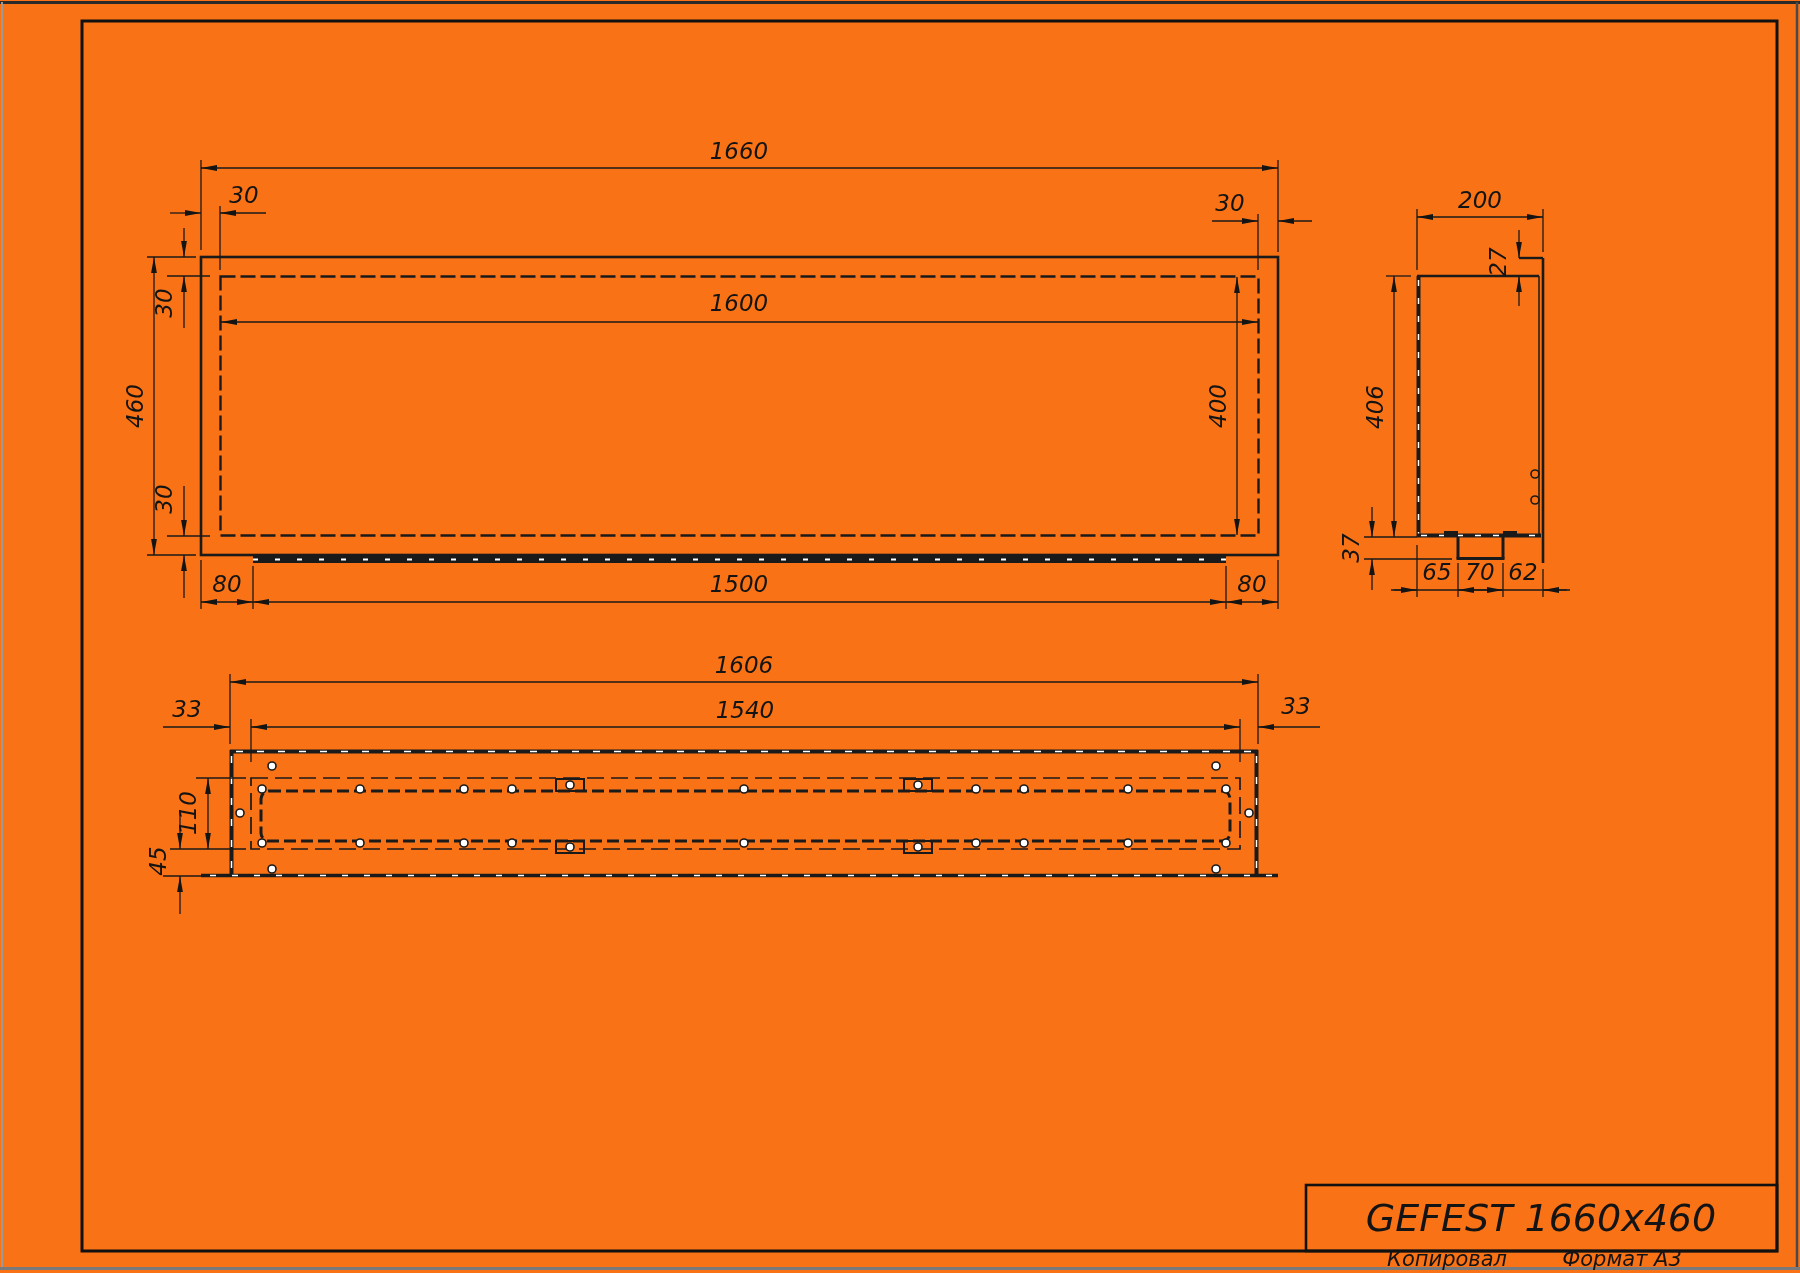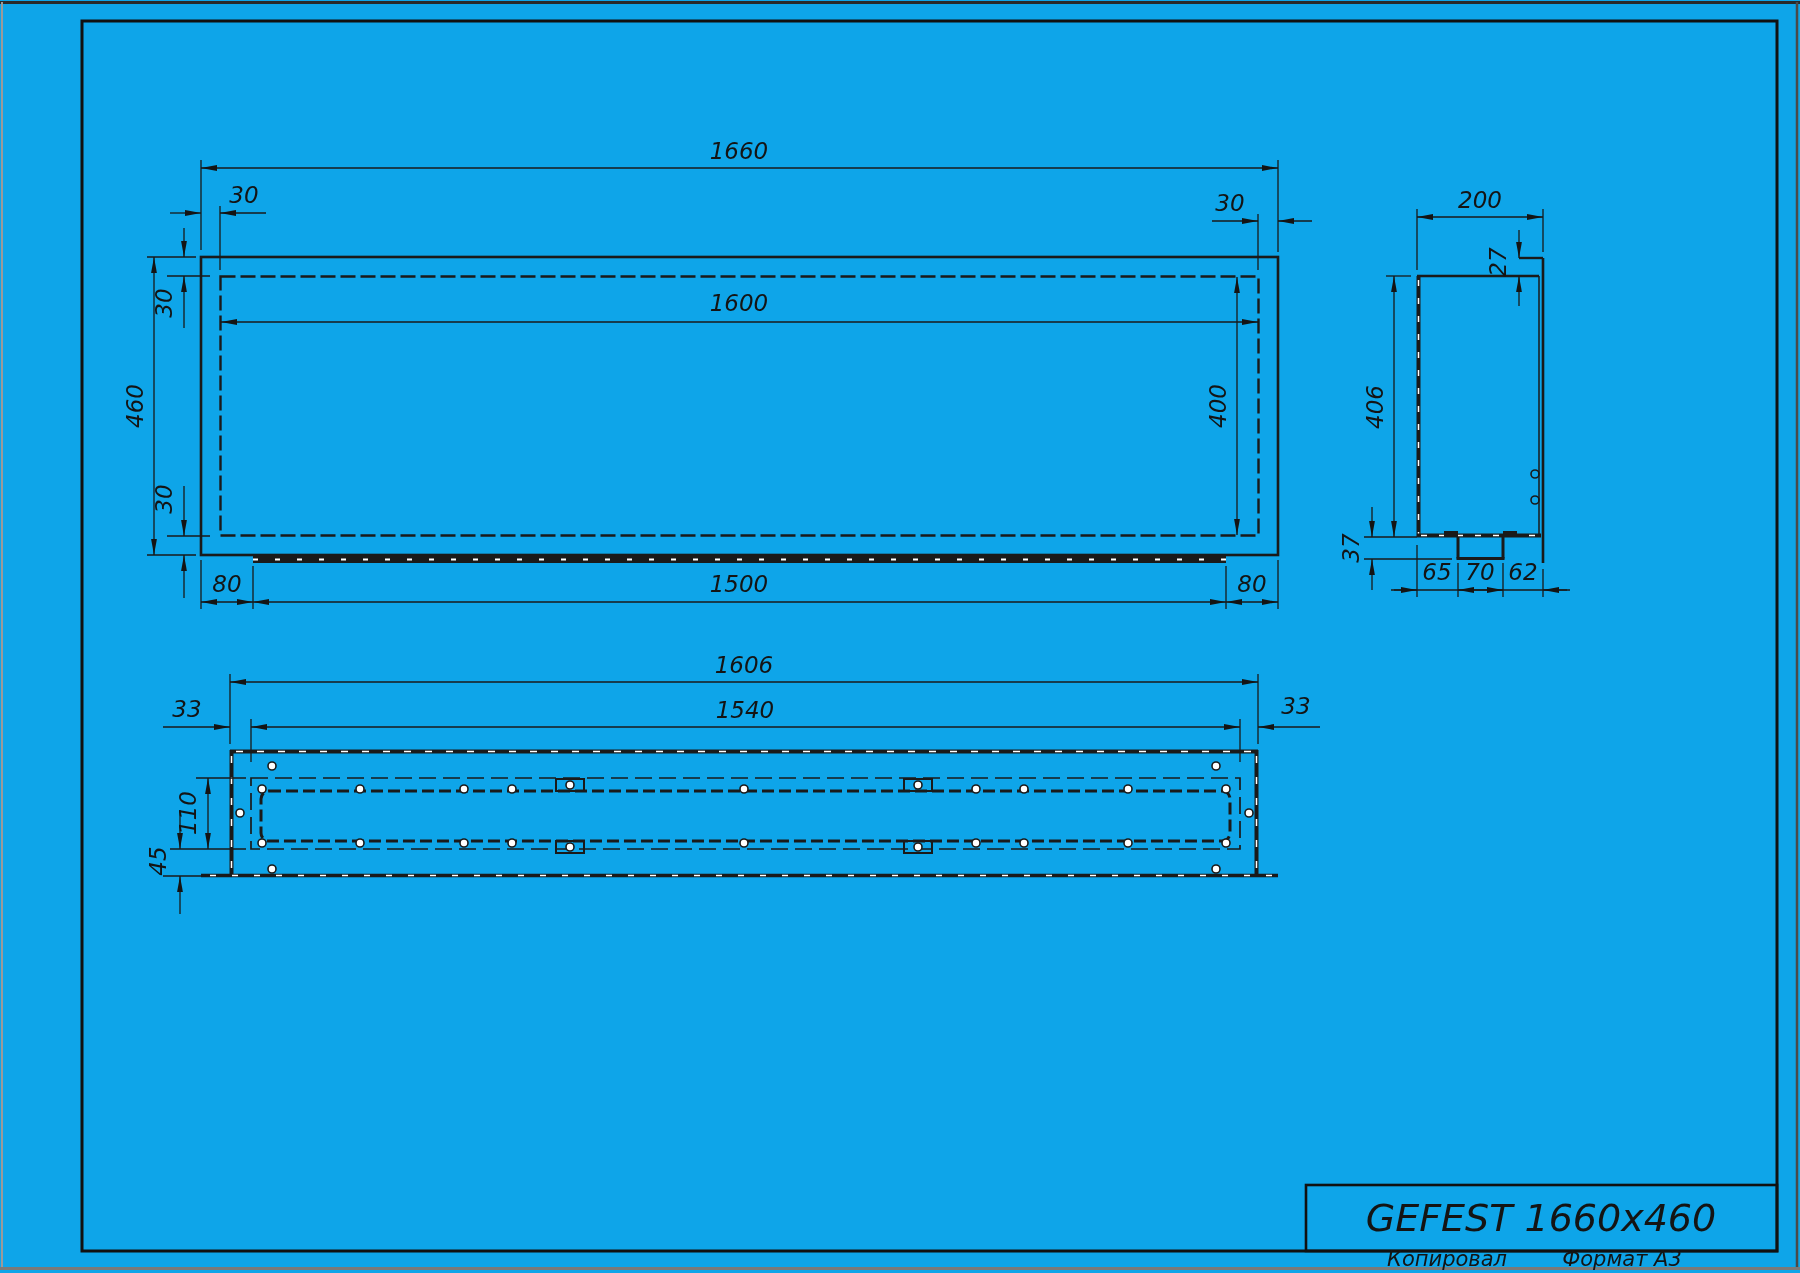--- a/index.html
+++ b/index.html
@@ -1,16 +1,16 @@
 <!DOCTYPE html>
 <html><head>
 <meta charset="utf-8">
 <style>
   html,body{margin:0;padding:0;background:#ffffff;}
-  .sheet{position:relative;width:1800px;height:1273px;background:#0ea5e9;overflow:hidden;
+  .sheet{position:relative;width:1800px;height:1273px;background:#f97316;overflow:hidden;
          font-family:"DejaVu Sans",sans-serif;}
   svg{display:block}
   text{font-family:"DejaVu Sans",sans-serif;font-style:italic;fill:#141414;}
   .dimtxt{font-size:23px;}
   .titletxt{font-size:38px;}
   .foottxt{font-size:21px;}
 </style>
 </head>
 <body>
 

